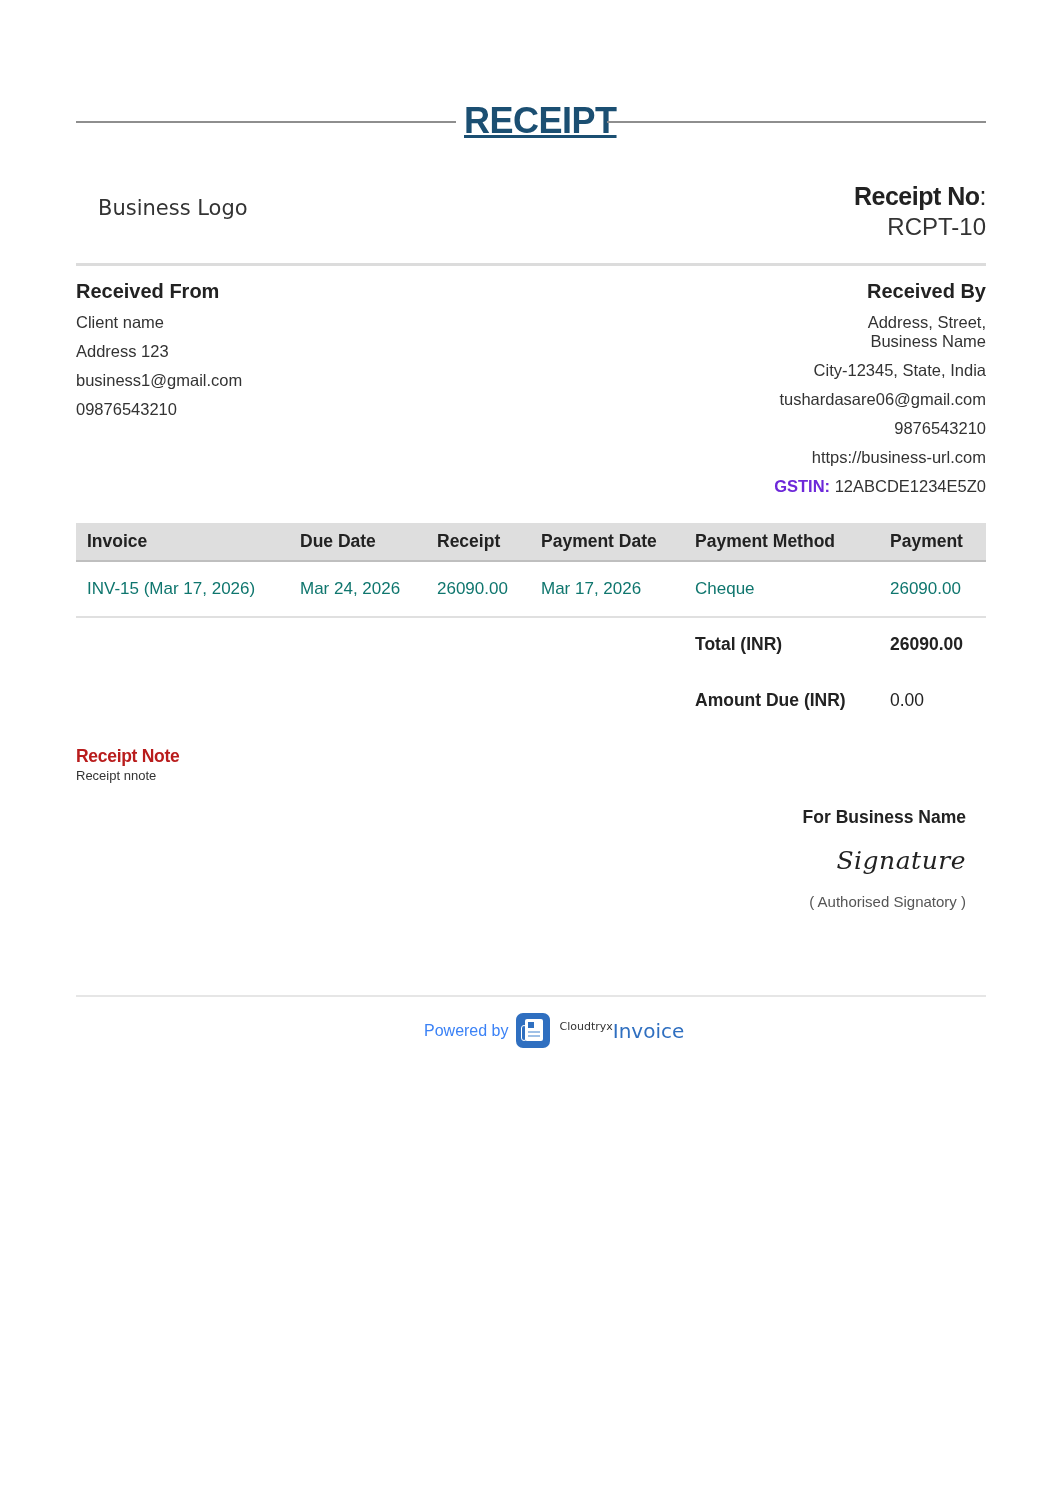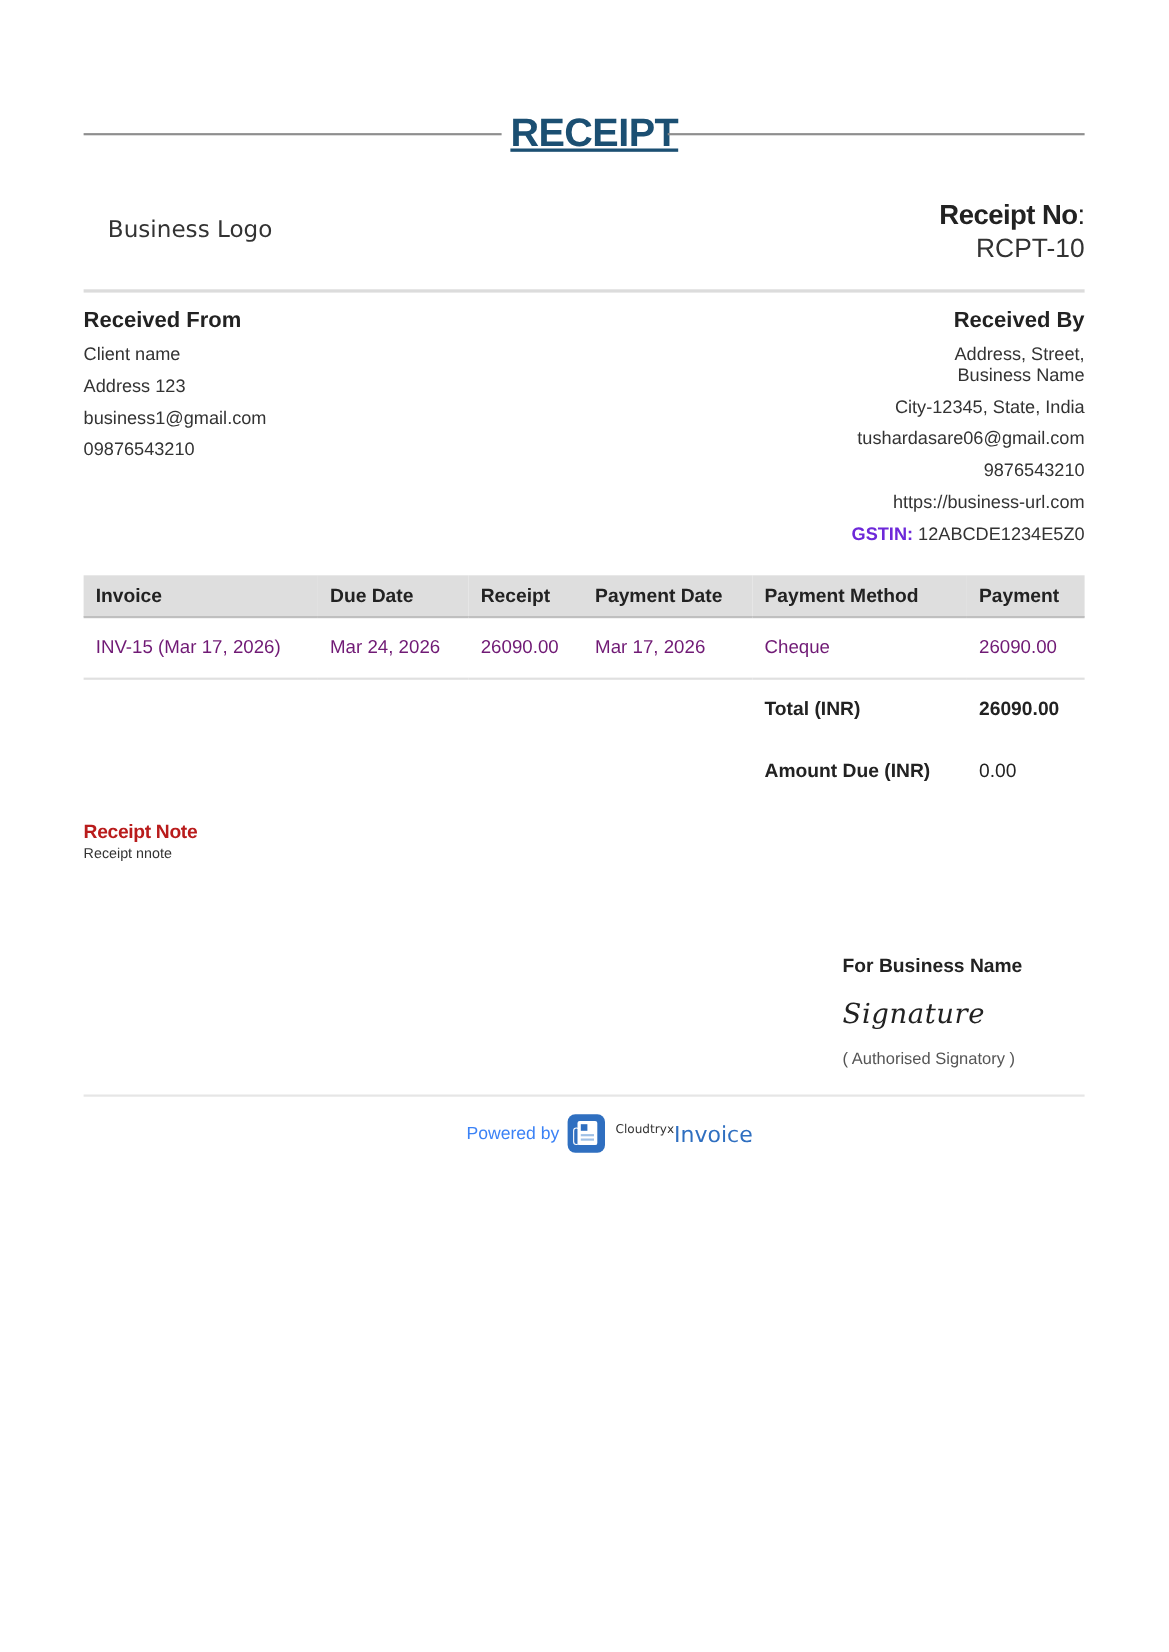--- a/index.html
+++ b/index.html
@@ -21,33 +21,33 @@
     .divider-thick { position: absolute; top: 263px; left: 0; width: 910px; height: 3px; background: #dcdcdc; }
 
     .from { position: absolute; top: 280px; left: 0; width: 400px; }
     .by { position: absolute; top: 280px; right: 0; width: 400px; text-align: right; }
     .sec-title { font-size: 20px; font-weight: bold; color: #222; margin-bottom: 10px; }
     .line { font-size: 16.5px; color: #333; line-height: 19px; margin-bottom: 10px; }
     .gstin-lbl { font-weight: bold; color: #6d28d9; }
 
     table.items { position: absolute; top: 523px; left: 0; width: 910px; border-collapse: collapse; }
     table.items th { background: #dedede; text-align: left; font-size: 17.5px; font-weight: bold; color: #222; height: 37px; padding: 0 0 0 11px; border-bottom: 2px solid #bfbfbf; }
-    table.items td { font-size: 17px; color: #701a75; height: 54px; padding: 0 0 0 11px; border-bottom: 2px solid #e0e0e0; }
+    table.items td { font-size: 17px; color: #0f766e; height: 54px; padding: 0 0 0 11px; border-bottom: 2px solid #e0e0e0; }
 
     .totals { position: absolute; top: 634px; left: 619px; width: 291px; }
     .tot-row { display: flex; height: 24px; margin-bottom: 32px; font-size: 17.5px; }
     .tot-row .k { width: 195px; font-weight: bold; color: #222; }
     .tot-row .v { color: #222; }
     .tot-row .v.bold { font-weight: bold; }
 
     .note { position: absolute; top: 746px; left: 0; }
     .note .nt { font-size: 17.5px; font-weight: bold; color: #b91c1c; letter-spacing: -0.3px; }
     .note .nv { font-size: 13px; color: #333; margin-top: 1px; }
 
-    .sign { position: absolute; top: 868px; left: 690px; width: 200px; text-align: left; }
+    .sign { position: absolute; top: 807px; left: 690px; width: 200px; text-align: right; }
     .sign .for { font-size: 17.5px; font-weight: bold; color: #222; }
     .sign .sig { font-family: "DejaVu Serif", serif; font-style: italic; font-size: 25px; color: #222; margin-top: 18px; letter-spacing: 0.5px; }
     .sign .auth { font-size: 15px; color: #555; margin-top: 18px; }
 
     .divider-thin { position: absolute; top: 995px; left: 0; width: 910px; height: 2px; background: #e6e6e6; }
 
     .powered { position: absolute; top: 1013px; left: 348px; display: flex; align-items: center; }
     .powered .pb { font-size: 16px; color: #3b82f6; margin-right: 7px; }
     .powered .app-icon { width: 34px; height: 35px; border-radius: 7px; background: #2f6fc0; position: relative; margin-right: 10px; }
     .powered .app-icon .doc { position: absolute; left: 9px; top: 6px; width: 18px; height: 22px; background: #fff; border-radius: 2px; }

